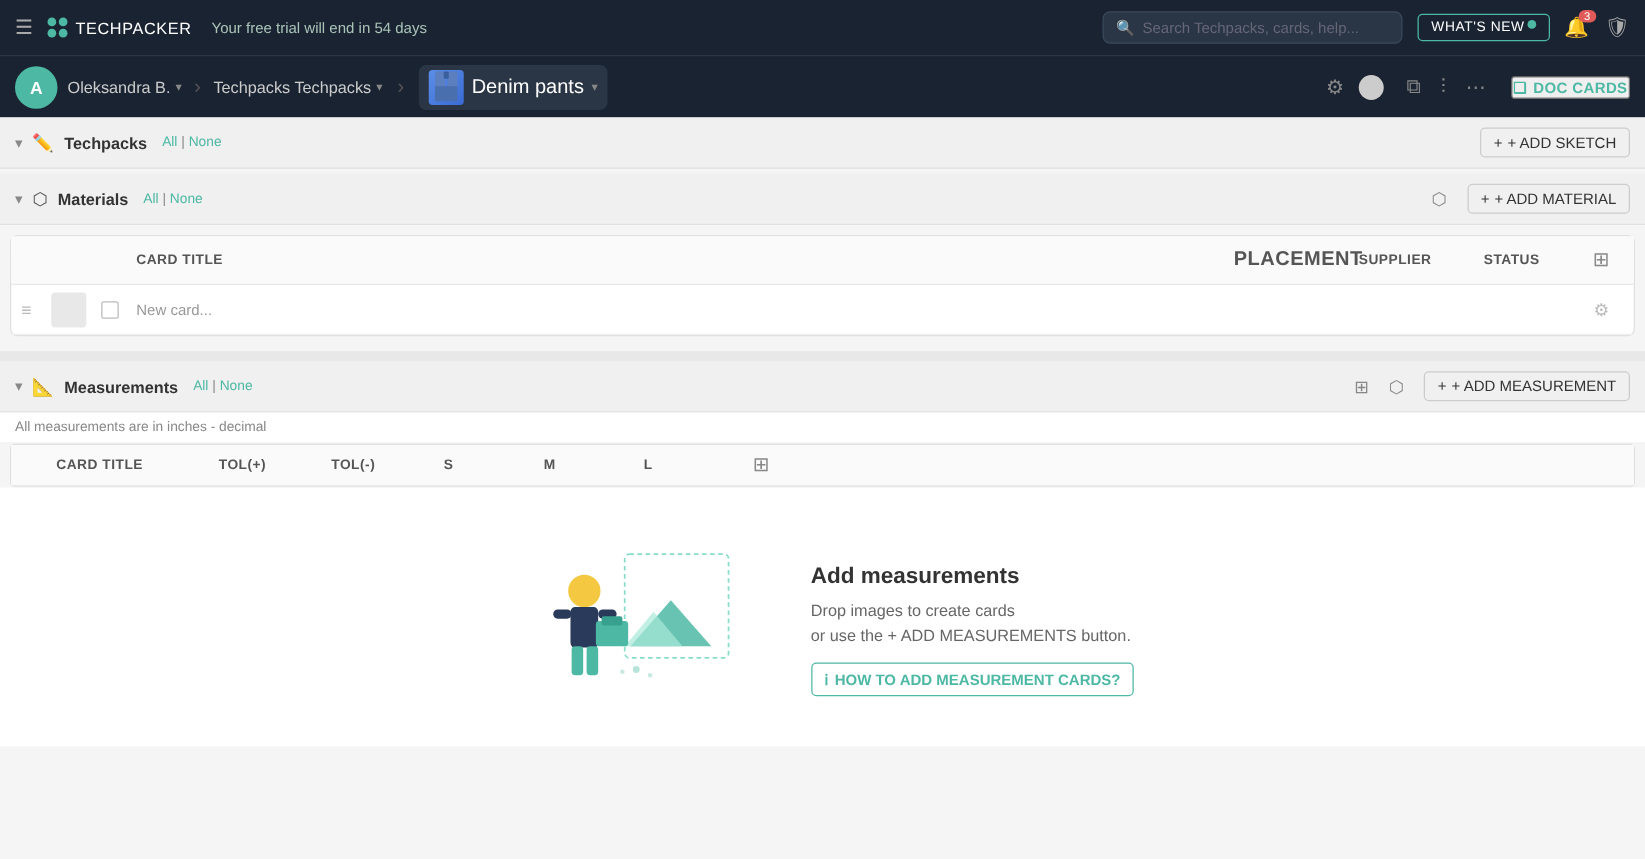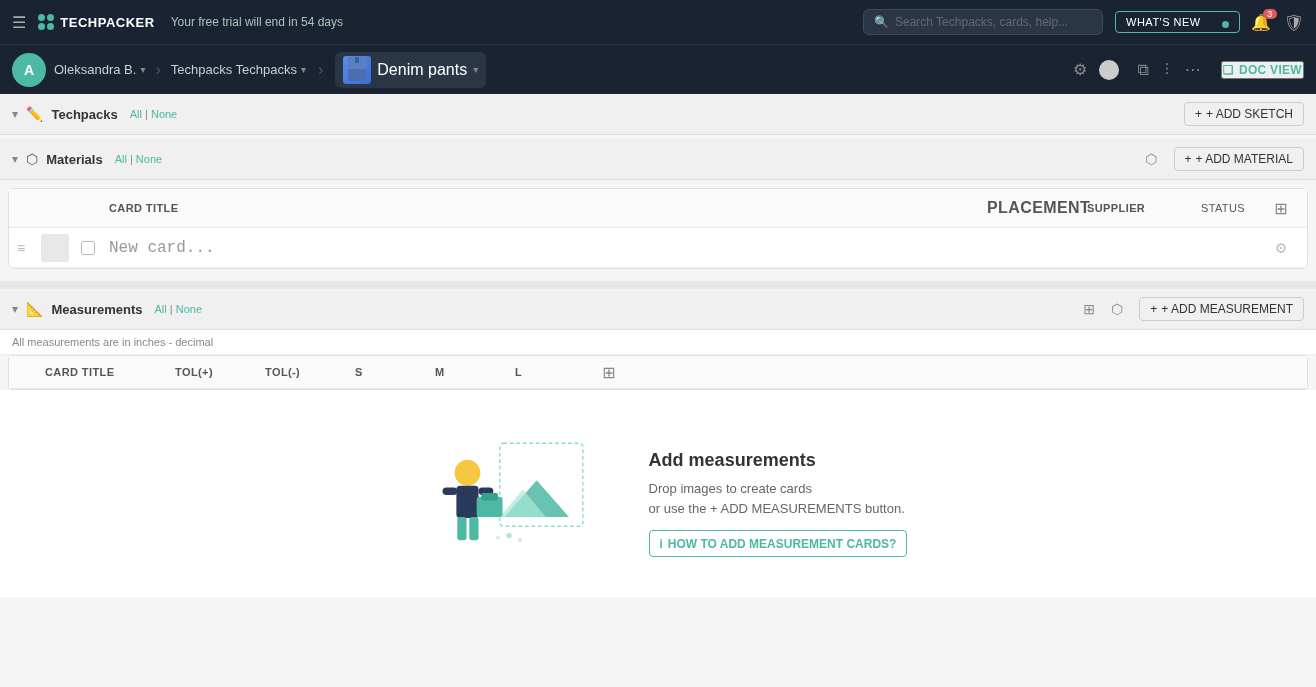--- a/index.html
+++ b/index.html
@@ -12,21 +12,21 @@
       display: flex;
       align-items: center;
       padding: 0 12px;
       gap: 12px;
       color: #fff;
     }
     .nav-hamburger { color: #aaa; font-size: 16px; cursor: pointer; }
     .nav-logo { display: flex; align-items: center; gap: 6px; }
     .logo-dots { display: grid; grid-template-columns: 1fr 1fr; gap: 2px; width: 16px; height: 16px; }
     .logo-dot { background: #4db8a4; border-radius: 50%; width: 7px; height: 7px; }
-    .logo-text { color: #fff; font-weight: 700; font-size: 13px; letter-spacing: 0.5px; }
+    .logo-text { color: #fff; font-weight: 400; font-size: 13px; letter-spacing: 0.5px; }
     .nav-trial { color: #aac4b8; font-size: 12px; margin-left: 4px; }
     .nav-spacer { flex: 1; }
     .nav-search {
       background: #2a3645;
       border: 1px solid #3a4a5a;
       border-radius: 6px;
       padding: 5px 10px;
       display: flex;
       align-items: center;
       gap: 6px;
@@ -43,22 +43,22 @@
     .nav-search input::placeholder { color: #667; }
     .whats-new-btn {
       background: transparent;
       border: 1px solid #4db8a4;
       border-radius: 4px;
       color: #fff;
       font-size: 11px;
       padding: 4px 10px;
       cursor: pointer;
       display: flex;
-      align-items: flex-end;
-      gap: 21px;
+      align-items: flex-start;
+      gap: 2px;
       text-transform: uppercase;
       letter-spacing: 0.5px;
     }
     .whats-new-dot { width: 7px; height: 7px; background: #4db8a4; border-radius: 50%; }
     .nav-bell { position: relative; color: #aaa; font-size: 16px; cursor: pointer; }
     .nav-bell-badge {
       position: absolute;
       top: -4px; right: -5px;
       background: #e05a5a;
       color: #fff;
@@ -162,39 +162,39 @@
       border-bottom: 1px solid #e8e8e8;
       background: #fafafa;
       padding: 0 8px;
     }
     .th-drag { width: 24px; color: #bbb; font-size: 12px; }
     .th-thumb { width: 40px; }
     .th-check { width: 24px; }
     .th-card-title { flex: 1; font-size: 11px; font-weight: 600; color: #555; padding: 10px 4px; text-transform: uppercase; letter-spacing: 0.4px; }
     .th-placement { width: 100px; font-size: 16px; font-weight: 600; color: #555; padding: 10px 4px; text-transform: uppercase; letter-spacing: 0.4px; text-align: right; }
     .th-supplier { width: 100px; font-size: 11px; font-weight: 600; color: #555; padding: 10px 4px; text-transform: uppercase; letter-spacing: 0.4px; }
-    .th-status { width: 80px; font-size: 11px; font-weight: 400; color: #555; padding: 10px 4px; text-transform: uppercase; letter-spacing: 0.4px; text-align: center; }
+    .th-status { width: 80px; font-size: 11px; font-weight: 700; color: #555; padding: 10px 4px; text-transform: uppercase; letter-spacing: 0.4px; }
     .th-cols { width: 36px; font-size: 16px; color: #888; display: flex; align-items: center; justify-content: center; cursor: pointer; }
 
     .table-data-row {
       display: flex;
       align-items: center;
       border-bottom: 1px solid #f0f0f0;
       padding: 0 8px;
       min-height: 40px;
     }
     .td-drag { width: 24px; color: #bbb; font-size: 14px; cursor: grab; }
     .td-thumb { width: 40px; }
     .thumb-box { width: 28px; height: 28px; background: #e8e8e8; border-radius: 3px; }
     .td-check { width: 24px; }
     .td-checkbox {
       width: 14px; height: 14px; border: 1px solid #bbb; border-radius: 2px; cursor: pointer;
       background: #fff;
     }
-    .td-name { flex: 1; color: #999; font-size: 16px; padding: 0 4px; font-family: Liberation Mono, monospace; }
+    .td-name { flex: 1; color: #999; font-size: 12px; padding: 0 4px; }
     .td-placement { width: 100px; }
     .td-supplier { width: 100px; }
     .td-status { width: 80px; }
     .td-gear { width: 36px; display: flex; align-items: center; justify-content: center; color: #bbb; font-size: 14px; cursor: pointer; }
 
     
     .measurements-section-header {
       display: flex; align-items: center; padding: 8px 12px;
       background: #f0f0f0; border-bottom: 1px solid #e0e0e0;
       border-top: 8px solid #e8e8e8; gap: 8px;
@@ -314,21 +314,21 @@
     <span class="dropdown-arrow">▾</span>
   </div>
   <div class="nav2-spacer"></div>
   <span class="nav2-gear">⚙</span>
   <div class="nav2-circle"></div>
   <span class="nav2-copy" style="margin-left:10px;">⧉</span>
   <span class="nav2-filter" style="margin-left:8px;">⫶</span>
   <span class="nav2-more" style="margin-left:8px;">⋯</span>
   <button class="doc-view-btn" style="margin-left:12px;">
     <span>❑</span>
-    <span>DOC VIEW</span>
+    <span>DOC CARDS</span>
   </button>
 </div>
 
 <div class="main-content">
 
   <div class="section-header">
     <span class="section-toggle">▾</span>
     <span class="section-icon">✏️</span>
     <span class="section-title">Techpacks</span>
     <span class="section-filter">

